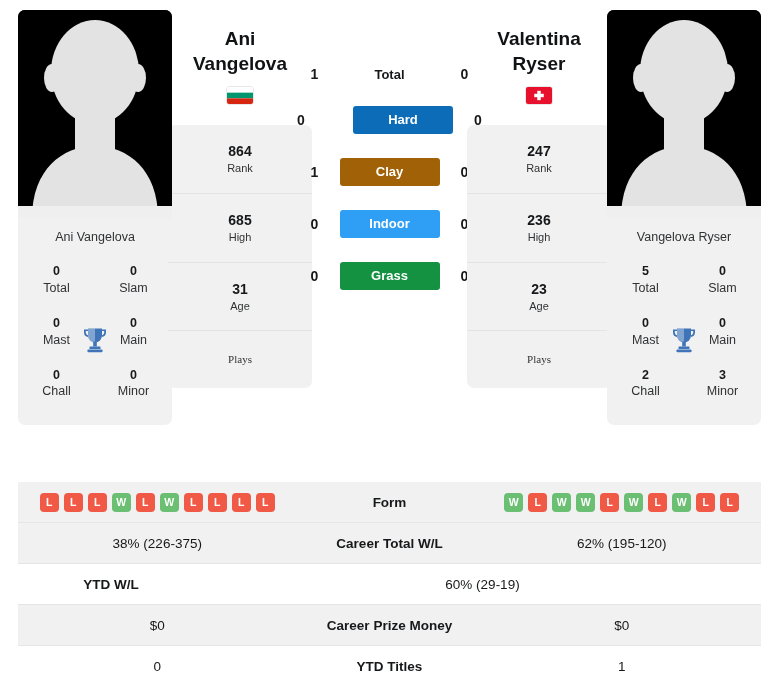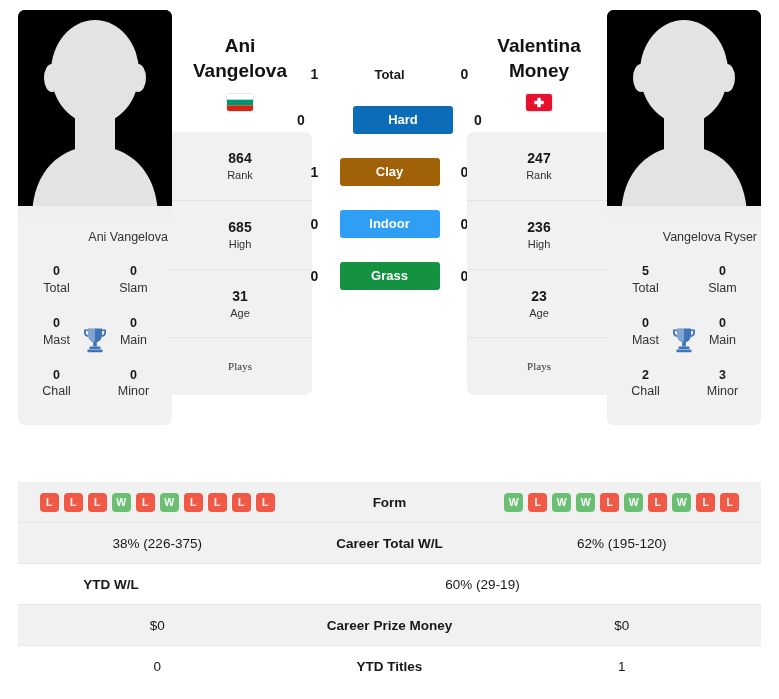--- a/index.html
+++ b/index.html
@@ -32,21 +32,21 @@
   .photo {
     width: 100%;
     height: 208px;
     background: #000000;
     position: relative;
     overflow: hidden;
   }
   .photo svg { display: block; width: 100%; height: 100%; }
 
   .photo-name {
-    text-align: right;
+    text-align: center;
     font-size: 12.5px;
     color: #303234;
     padding: 12px 4px 10px 4px;
   }
 
   .mini-grid {
     display: grid;
     grid-template-columns: 1fr 1fr;
     position: relative;
     padding-bottom: 16px;
@@ -82,21 +82,21 @@
     display: flex;
     flex-direction: column;
     align-items: center;
   }
   .pname {
     text-align: center;
     font-size: 19px;
     font-weight: bold;
     line-height: 1.32;
     color: #101214;
-    margin-top: 23px;
+    margin-top: 16px;
   }
   .flag {
     margin-top: 11px;
     width: 26px;
     height: 17px;
     border-radius: 2px;
     overflow: hidden;
     box-shadow: 0 0 0 0.5px rgba(0,0,0,.18);
   }
   .flag svg { display: block; width: 100%; height: 100%; }
@@ -333,21 +333,21 @@
       <div class="h2h-row">
         <div class="h2h-num">0</div>
         <div class="surf-badge" id="badge-grass" style="background: rgb(20, 146, 65);">Grass</div>
         <div class="h2h-num">0</div>
       </div>
     </div>
 
     <div class="name-col">
       <div class="pname">
         <div>Valentina</div>
-        <div>Money</div>
+        <div>Ryser</div>
       </div>
       <div class="flag">
         <svg viewBox="0 0 30 20" preserveAspectRatio="none">
           <rect width="30" height="20" fill="#e8112d"></rect>
           <rect x="13" y="4.5" width="4" height="11" fill="#ffffff"></rect>
           <rect x="9.5" y="8" width="11" height="4" fill="#ffffff"></rect>
         </svg>
       </div>
       <div class="rank-card">
         <div class="rank-row">

